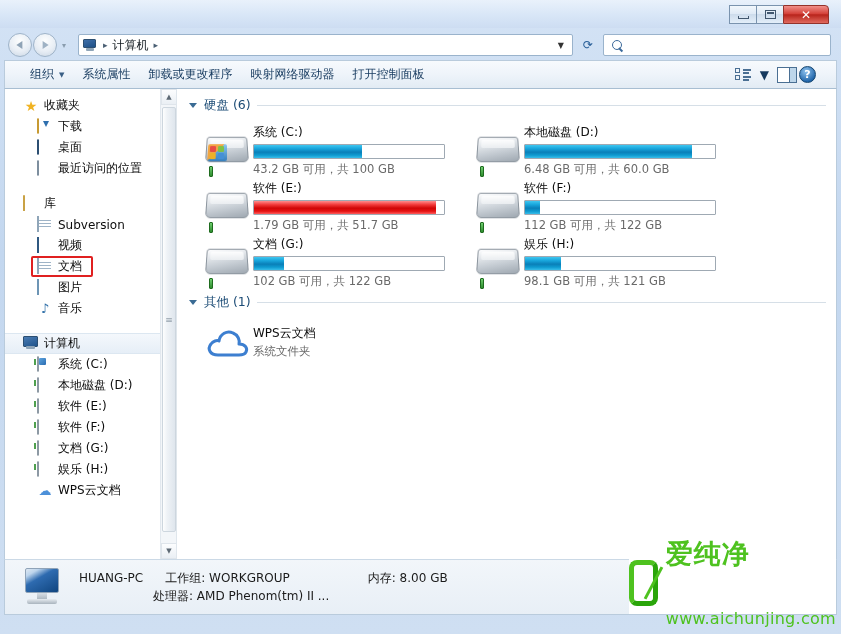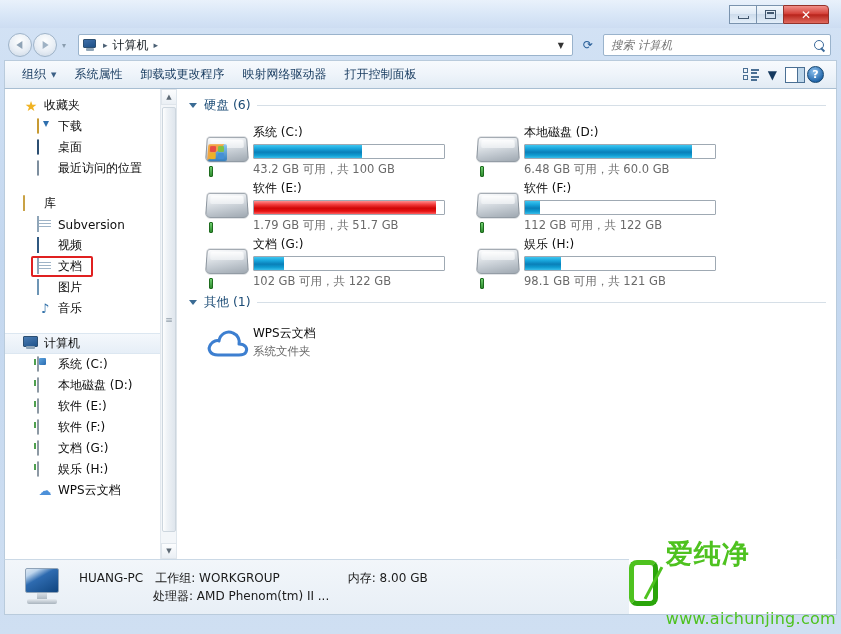--- a/index.html
+++ b/index.html
@@ -125,21 +125,21 @@
     background:#3c6a9b; transform: rotate(45deg); transform-origin: left center;
   }
 
   
   #toolbar {
     height: 29px;
     background: linear-gradient(180deg,#f7fafd 0%, #eef4fa 50%, #e2ebf4 100%);
     border: 1px solid #b9cbdc;
     border-bottom: 1px solid #a8bed2;
     display:flex; align-items:center;
-    padding: 0 8px;
+    padding: 0 16px;
     font-size: 12px; color: #1b3a5c;
   }
   .tbitem {
     padding: 3px 9px; border-radius:2px; white-space:nowrap;
     display:flex; align-items:center; gap:5px; color:#15395e;
   }
   .tbitem .vcaret { font-size:7px; color:#3a5f85; }
   #toolbar-right { margin-left:auto; display:flex; align-items:center; gap:2px; padding-right:4px;}
   .viewicon { width:17px;height:15px; position:relative; }
   .viewicon .r { position:absolute; left:0; height:3px; background:transparent; border:1px solid #4a6f93;}
@@ -317,21 +317,21 @@
   }
   #status-icon { width:48px; height:42px; flex:none; position:relative; margin-right:12px;}
   .mon-screen {
     position:absolute; left:6px; top:2px; width:34px; height:25px;
     background: linear-gradient(150deg,#dfe8f2 0%, #bcd4ec 18%, #2e6bb0 40%, #10457f 100%);
     border:1px solid #8fa3b8; border-radius:2px;
   }
   .mon-neck { position:absolute; left:18px; top:27px; width:10px; height:6px; background:linear-gradient(180deg,#d8dfe6,#aeb9c3); }
   .mon-base { position:absolute; left:8px; top:33px; width:30px; height:5px; background:linear-gradient(180deg,#e6ebf0,#a9b4be); border-radius:2px;}
   #status-text { font-size:12px; color:#1b1b1b; line-height:18px; }
-  .st-line { display:flex; gap:4px; }
+  .st-line { display:flex; gap:14px; }
   .st-name { font-weight:normal; }
   .st-wg { margin-left:8px; }
   .st-mem { margin-left:64px; }
   .st-proc { margin-left:74px; }
 
   
   #watermark {
     position:absolute; right:0; bottom:0;
     width: 207px; height: 62px;
     background:#ffffff;
@@ -386,21 +386,20 @@
       </span>
       <span class="crumb-sep">▸</span>
       <span class="crumb-text">计算机</span>
       <span class="crumb-sep">▸</span>
       <span class="crumb-caret">▼</span>
     </div>
 
     <div class="refreshbtn">⟳</div>
 
     <div id="searchbox">
-      <input type="text" value="" placeholder="搜索 计算机" style="">
       <span class="search-glass"></span>
     </div>
   </div>
 
   <div id="toolbar">
     <div class="tbitem">
       <span>组织</span>
       <span class="vcaret">▼</span>
     </div>
     <div class="tbitem">

